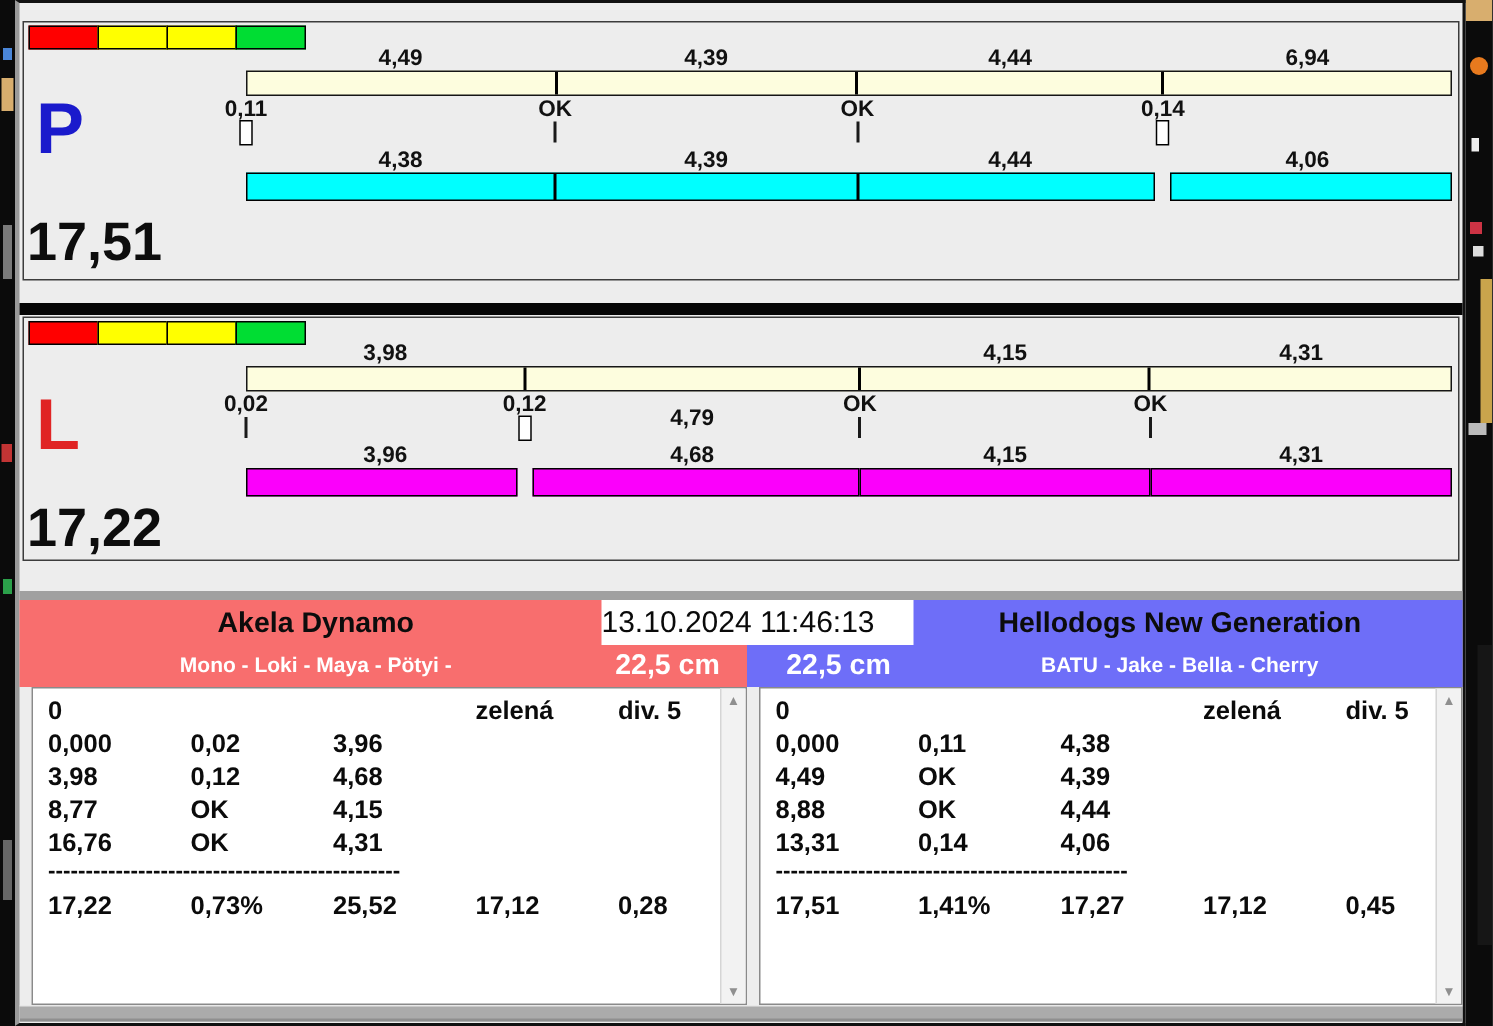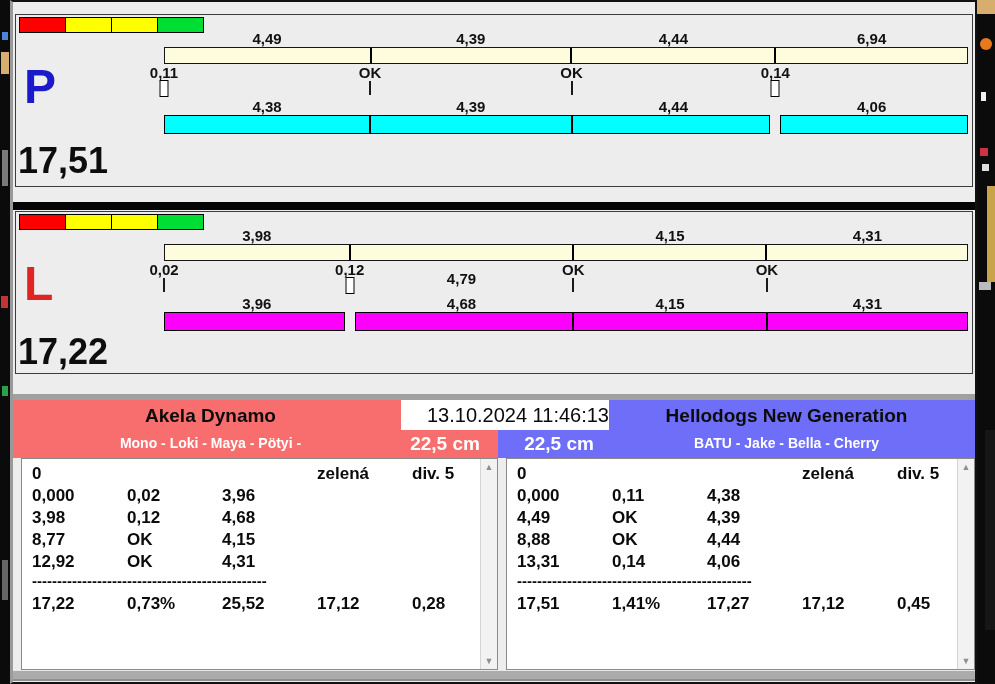--- a/index.html
+++ b/index.html
@@ -48,21 +48,21 @@
   .team-header{position:absolute;top:398px;height:58px;}
   .team-header.left{left:0;width:485px;background:#f86e6e;}
   .team-header.right{left:485px;right:0;background:#6e6ef8;}
   .team-name{position:absolute;top:5px;left:0;right:0;text-align:center;font-size:19px;font-weight:bold;color:#0c0c0c;}
   .team-header.left .team-name{right:90px;}
   .team-header.right .team-name{left:100px;}
   .team-dogs{position:absolute;bottom:7px;left:0;right:0;text-align:center;font-size:14px;font-weight:bold;color:#fff;}
   .team-header.left .team-dogs{right:90px;}
   .team-header.right .team-dogs{left:100px;}
   .datetime-box{position:absolute;left:388px;top:398px;width:208px;height:30px;background:#fff;
-                font-size:20px;color:#0a0a0a;text-align:right;line-height:30px;z-index:3;}
+                font-size:20px;color:#0a0a0a;text-align:left;line-height:30px;z-index:3;}
   .jump-height{position:absolute;top:428px;height:28px;font-size:19px;font-weight:bold;color:#fff;text-align:center;line-height:28px;z-index:3;}
   .jump-height.left{left:384px;width:96px;}
   .jump-height.right{left:498px;width:96px;}
 
   
   .rtable{position:absolute;top:456px;height:212px;background:#fff;border:1px solid #8a8a8a;}
   .rtable.left{left:8px;width:477px;}
   .rtable.right{left:493px;width:469px;}
   .tbl-body{position:absolute;left:0;top:0;right:17px;bottom:0;padding:5px 0 0 10px;overflow:hidden;}
   .trow{display:grid;grid-template-columns:95px 95px 95px 95px 1fr;height:22px;font-size:17px;font-weight:bold;color:#0b0b0b;}
@@ -217,21 +217,21 @@
             <span></span>
           </div>
           <div class="trow">
             <span>8,77</span>
             <span>OK</span>
             <span>4,15</span>
             <span></span>
             <span></span>
           </div>
           <div class="trow">
-            <span>12,92</span>
+            <span>16,76</span>
             <span>OK</span>
             <span>4,31</span>
             <span></span>
             <span></span>
           </div>
           <div class="tsep">-----------------------------------------------</div>
           <div class="trow ttotals">
             <span>17,22</span>
             <span>0,73%</span>
             <span>25,52</span>

